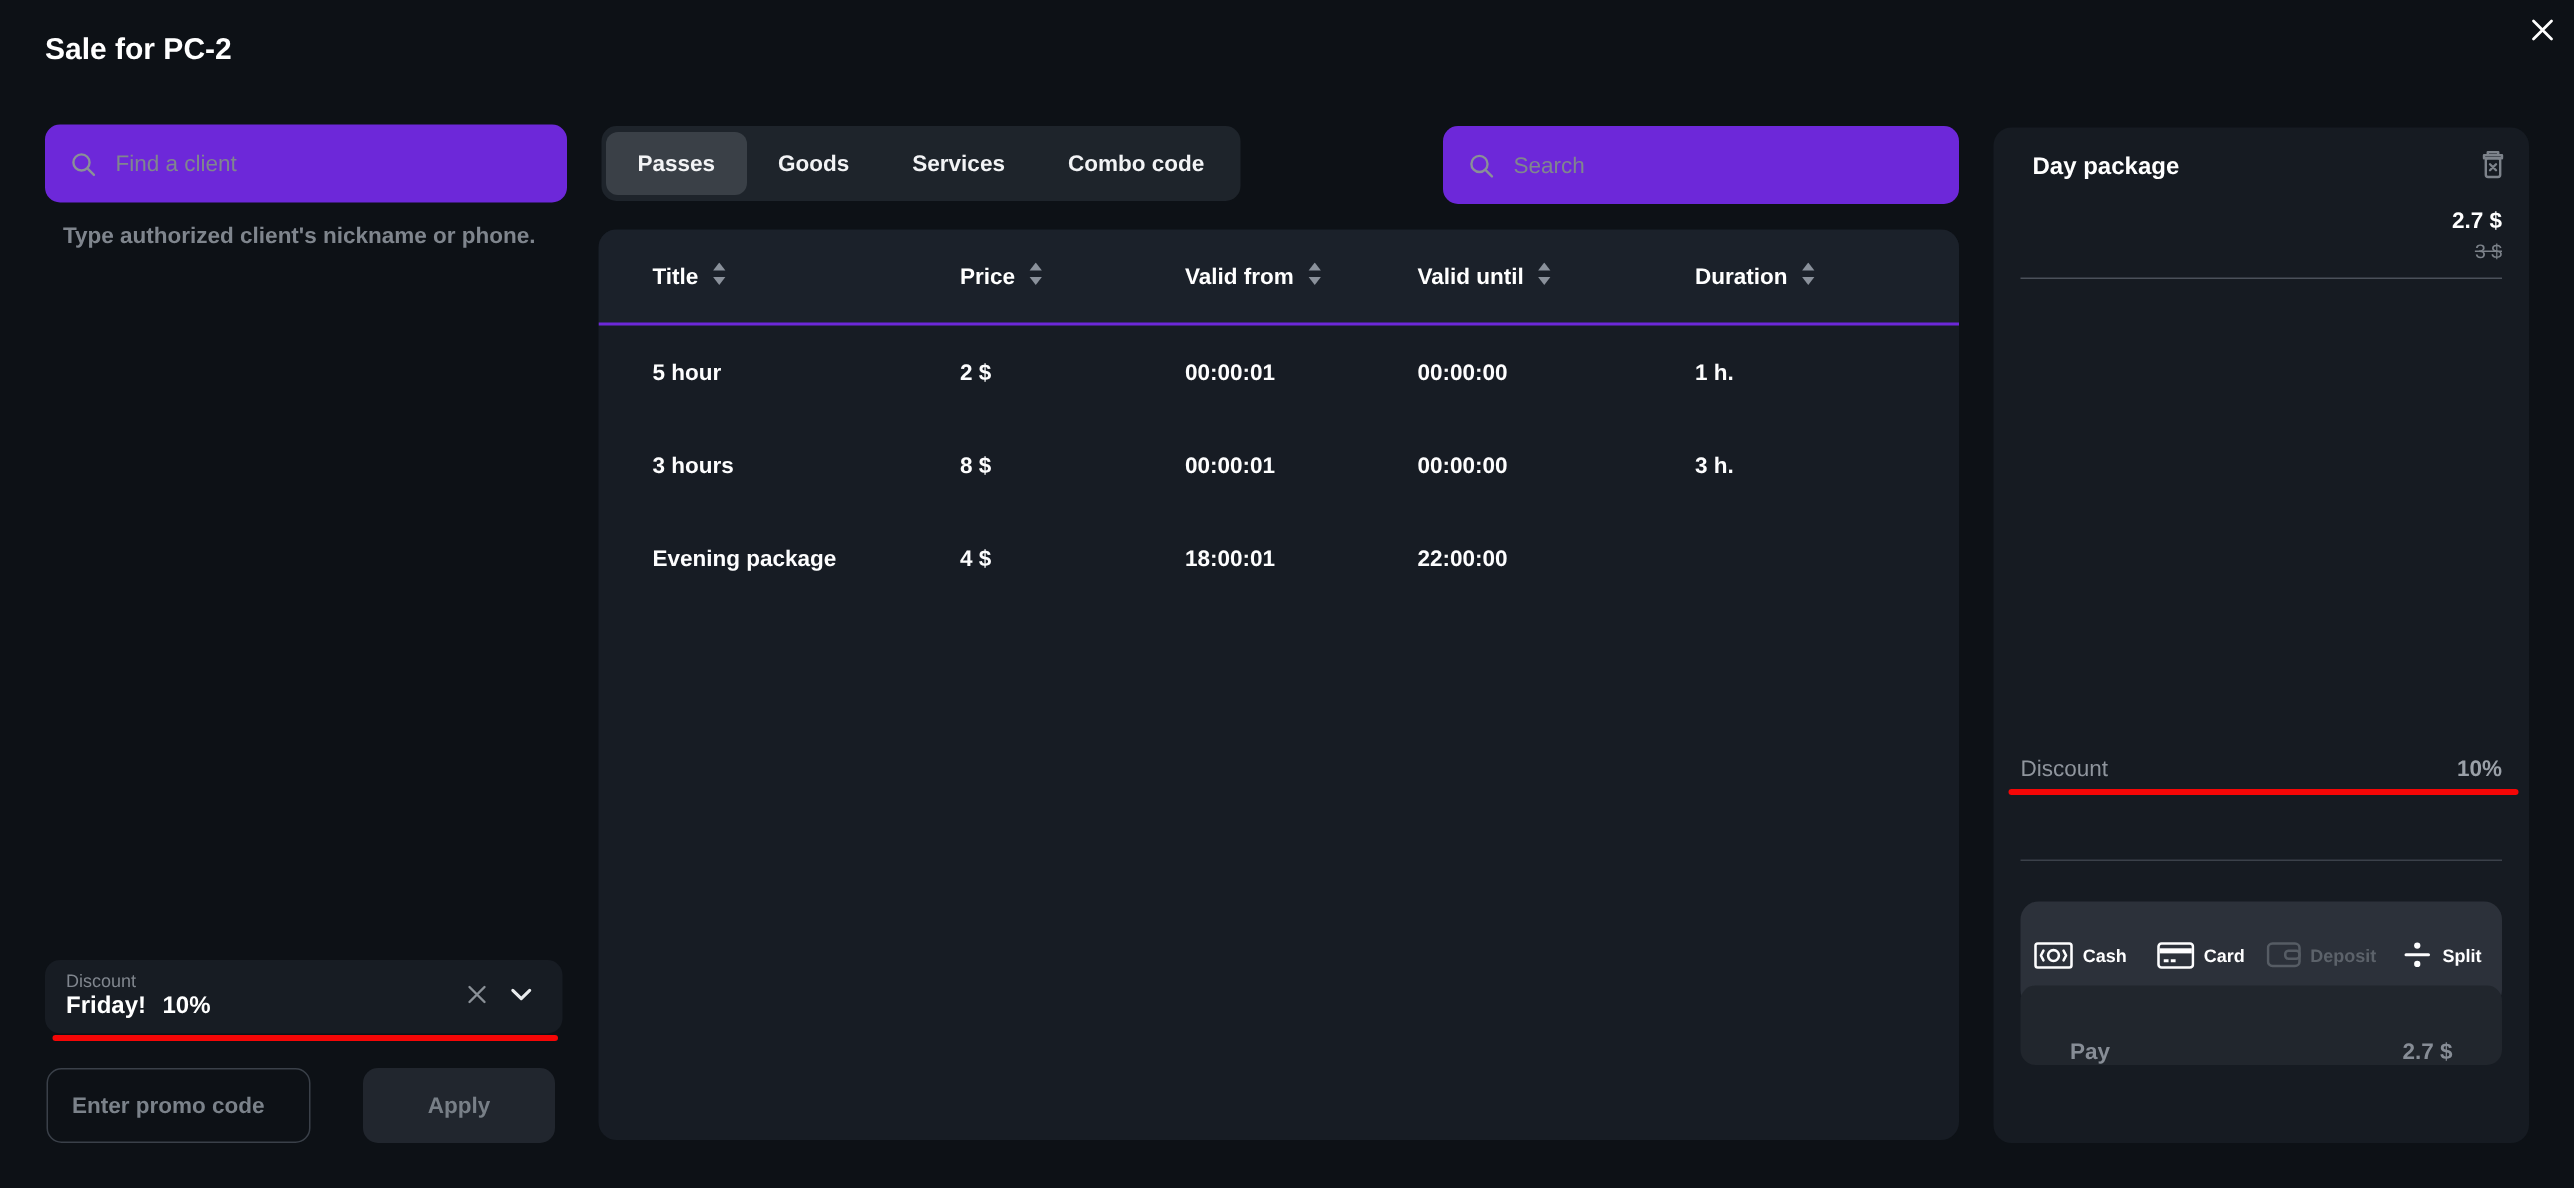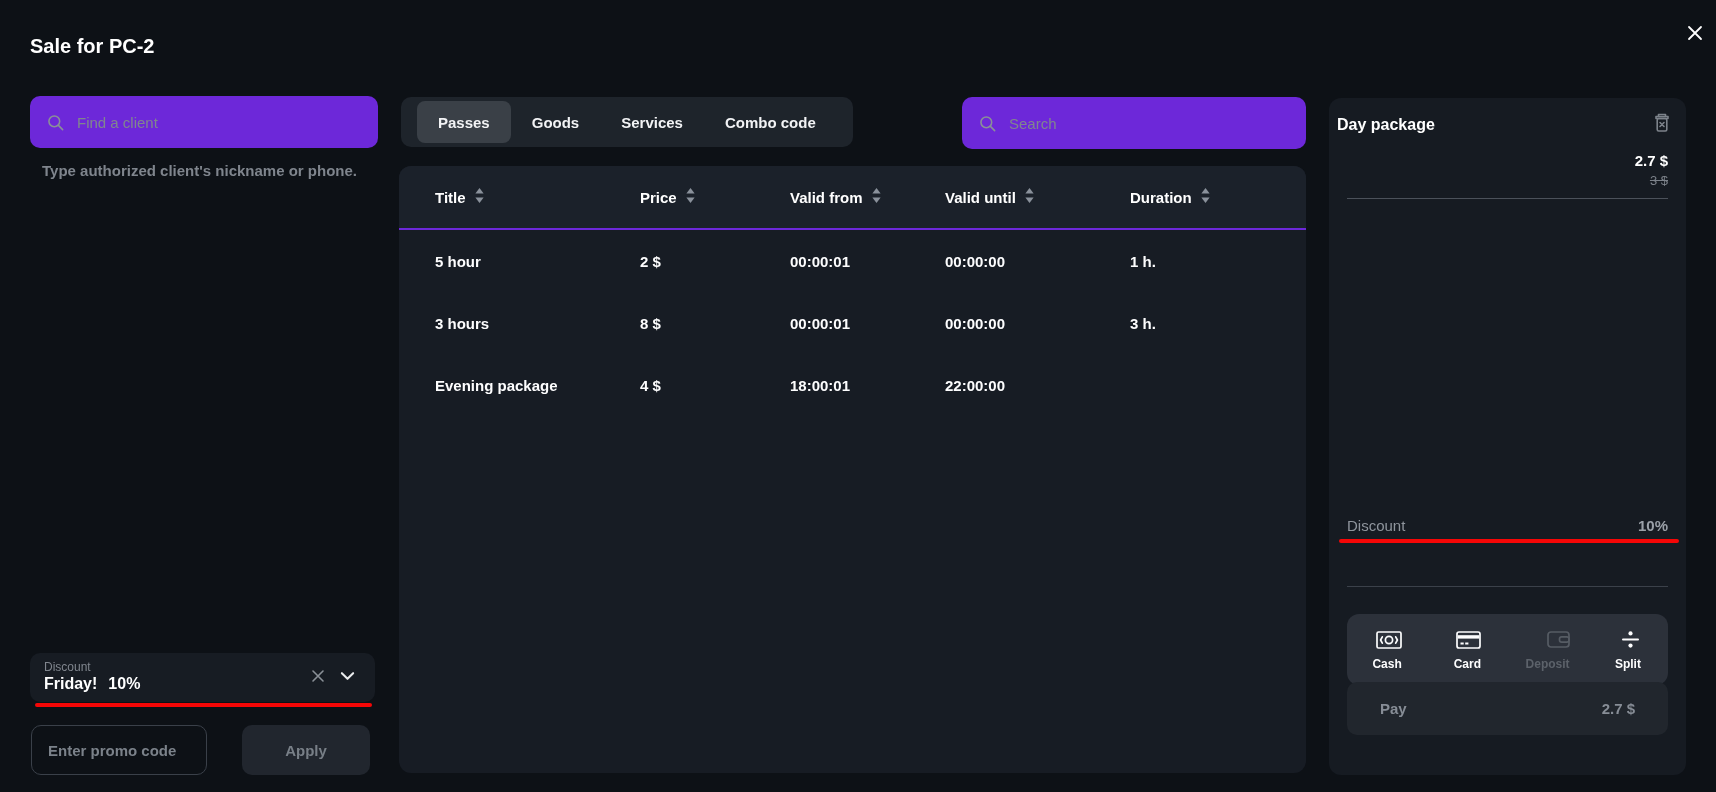--- a/index.html
+++ b/index.html
@@ -4,21 +4,21 @@
 <style>
   * { box-sizing: border-box; margin: 0; padding: 0; }
   html,body { width:1716px; height:792px; }
   body {
     background:#0d1116;
     font-family:"Liberation Sans", sans-serif;
     color:#ffffff;
     position:relative;
     overflow:hidden;
   }
-  .abs { position:absolute;margin-top:13px; }
+  .abs { position:absolute; }
 
   
   .page-title { left:30px; top:22px; font-size:20px; font-weight:700; color:#fff; }
   .close-btn { left:1684px; top:9px; width:22px; height:22px; display:flex; align-items:center; justify-content:center; cursor:pointer; color:#fff; }
 
   
   .input-box {
     background:#6d28d9; border-radius:10px; display:flex; align-items:center;
     gap:12px; padding:0 16px; color:#80868e;
   }
@@ -30,21 +30,21 @@
   .input-box input::placeholder { color:#80868e; opacity:1; }
 
   .find-client { left:30px; top:83px; width:348px; height:52px; }
   .mid-search  { left:962px; top:84px; width:344px; height:52px; }
 
   .client-hint { left:42px; top:149px; width:330px; font-size:15px; font-weight:700; color:#7f858d; }
 
   
   .tab-bar {
     left:401px; top:84px; height:50px; background:#1e242b; border-radius:10px;
-    display:inline-flex; align-items:center; padding:16px;
+    display:inline-flex; align-items:center; padding:3px;
   }
   .tab {
     height:42px; display:flex; align-items:center; padding:0 21px;
     font-size:15px; font-weight:700; color:#f2f3f5; border-radius:8px; cursor:pointer; white-space:nowrap;
   }
   .tab.selected { background:#3a4047; }
 
   
   .table-card {
     left:399px; top:153px; width:907px; height:607px;
@@ -90,48 +90,48 @@
     left:242px; top:712px; width:128px; height:50px; background:#21262e;
     border:none; border-radius:10px; color:#787f87; font-family:Liberation Sans, sans-serif;
     font-size:15px; font-weight:700; cursor:pointer;
   }
 
   
   .cart-panel {
     left:1329px; top:85px; width:357px; height:677px;
     background:#161b22; border-radius:12px;
   }
-  .cart-head { position:absolute; top:14px; left:8px; right:14px; display:flex; justify-content:space-between; align-items:flex-end; }
+  .cart-head { position:absolute; top:14px; left:26px; right:14px; display:flex; justify-content:space-between; align-items:flex-end; }
   .cart-item-title { font-size:16px; font-weight:700; color:#fff; padding-top:3px; }
   .trash { color:#7d838b; cursor:pointer; display:flex; }
   .price-block { position:absolute; top:54px; right:18px; text-align:right; }
   .price-new { font-size:15px; font-weight:700; color:#fff; }
   .price-old { font-size:13px; color:#7c828a; text-decoration:line-through; margin-top:4px; }
   .hr1 { position:absolute; top:100px; left:18px; right:18px; height:1px; background:#4b515a; }
   .sum-row { position:absolute; left:18px; right:18px; display:flex; justify-content:space-between; align-items:center; }
   .sum-row .s-lbl { font-size:15px; color:#8f959d; }
   .sum-row .s-val { font-size:15px; font-weight:700; color:#9aa0a8; }
   .sum-discount { top:419px; }
   .sum-endtime  { top:455px; }
   .hr2 { position:absolute; top:488px; left:18px; right:18px; height:1px; background:#3b414a; }
 
   .pay-methods {
     position:absolute; top:516px; left:18px; right:18px; height:71px;
     background:#2c313a; border-radius:12px;
     display:grid; grid-template-columns:repeat(4,1fr); align-items:center; justify-items:center;
   }
-  .pm { display:flex; flex-direction:column; align-items:flex-end; gap:6px;
+  .pm { display:flex; flex-direction:row; align-items:center; gap:6px;
         font-size:12px; font-weight:700; color:#fdfdfe; cursor:pointer; }
   .pm .pm-ic { display:flex; height:22px; align-items:center; }
   .pm.disabled { color:#5c626a; cursor:default; }
   .pm.disabled .pm-ic { color:#565c64; }
 
   .pay-btn {
-    position:absolute; top:584px; left:18px; right:18px; height:53px;
-    background:#21262d; border-radius:10px; display:flex; align-items:center;
+    position:absolute; top:572px; left:18px; right:18px; height:53px;
+    background:#21262d; border-radius:10px; display:flex; align-items:flex-end;
     justify-content:space-between; padding:0 33px; cursor:pointer;
   }
   .pay-btn span { font-size:15px; font-weight:700; color:#878d96; }
 </style>
 </head>
 <body>
 
 <div class="abs page-title">Sale for PC-2</div>
 <div class="abs close-btn">
   <svg width="16" height="16" viewBox="0 0 16 16">

